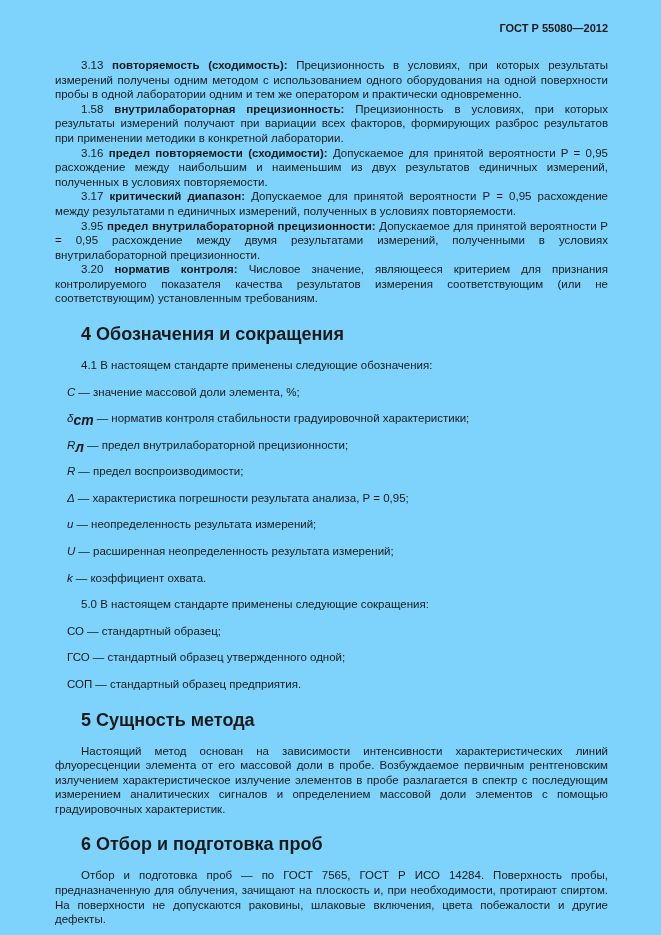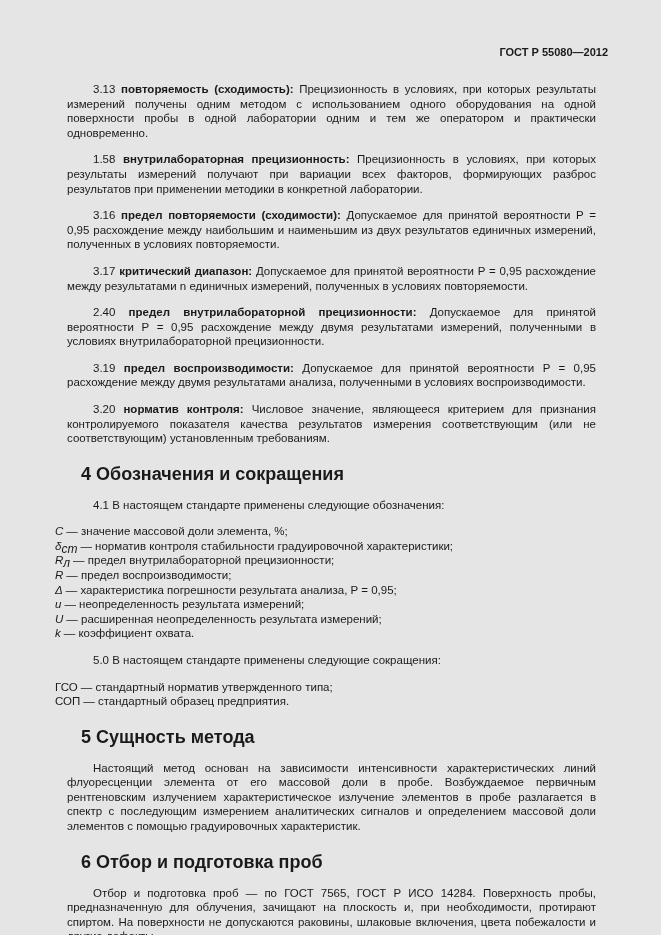--- a/index.html
+++ b/index.html
@@ -1,55 +1,56 @@
 <!DOCTYPE html>
 <html lang="ru"><head>
 <meta charset="utf-8">
 <style>
   html, body { margin: 0; padding: 0; background: #ffffff; }
   .page {
     position: relative;
     width: 661px;
     height: 935px;
     box-sizing: border-box;
-    background: #e5e5e5;
+    background: #7dd3fc;
     color: #1a1a1a;
     font-family: "Liberation Sans", sans-serif;
     font-size: 11.5px;
     line-height: 1.27;
-    padding: 46px 53px 0 55px;
+    padding: 22px 53px 0 55px;
     overflow: hidden;
   }
   .doc-header {
     text-align: right;
     font-weight: bold;
     font-size: 11px;
     margin-bottom: 22px;
   }
   .para {
-    margin: 12px;
+    margin: 0;
     text-indent: 26px;
     text-align: justify;
   }
   .heading {
     font-size: 18px;
     font-weight: bold;
     margin: 17px 0 12px 0;
     text-indent: 26px;
     font-family: "Liberation Sans", sans-serif;
   }
   .symline {
-    margin: 0;
+    margin: 12px;
     text-align: justify;
   }
   .sym { font-style: italic; }
   sub.symsub {
     font-style: italic;
-    font-size: 12px;
+    font-size: 14px;
     line-height: 0;
+    font-weight: bold;
   }
   .symtext { margin-left: 3px; }
   .term { font-weight: bold; }
   .page-num {
     text-align: right;
     margin-top: 16px;
     font-size: 11.5px;
   }
 </style>
 </head>
@@ -63,23 +64,22 @@
 
     <p class="para"><span>3.13</span> <b class="term">повторяемость (сходимость):</b> <span>Прецизионность в условиях, при которых результаты измерений получены одним методом с использованием одного оборудования на одной поверхности пробы в одной лаборатории одним и тем же оператором и практически одновременно.</span></p>
 
     <p class="para"><span>1.58</span> <b class="term">внутрилабораторная прецизионность:</b> <span>Прецизионность в условиях, при которых результаты измерений получают при вариации всех факторов, формирующих разброс результатов при применении методики в конкретной лаборатории.</span></p>
 
 
     <p class="para"><span>3.16</span> <b class="term">предел повторяемости (сходимости):</b> <span>Допускаемое для принятой вероятности P = 0,95 расхождение между наибольшим и наименьшим из двух результатов единичных измерений, полученных в условиях повторяемости.</span></p>
 
     <p class="para"><span>3.17</span> <b class="term">критический диапазон:</b> <span>Допускаемое для принятой вероятности P = 0,95 расхождение между результатами n единичных измерений, полученных в условиях повторяемости.</span></p>
 
-    <p class="para"><span>2.40</span> <b class="term">предел внутрилабораторной прецизионности:</b> <span>Допускаемое для принятой вероятности P = 0,95 расхождение между двумя результатами измерений, полученными в условиях внутрилабораторной прецизионности.</span></p>
+    <p class="para"><span>3.95</span> <b class="term">предел внутрилабораторной прецизионности:</b> <span>Допускаемое для принятой вероятности P = 0,95 расхождение между двумя результатами измерений, полученными в условиях внутрилабораторной прецизионности.</span></p>
 
-    <p class="para"><span>3.19</span> <b class="term">предел воспроизводимости:</b> <span>Допускаемое для принятой вероятности P = 0,95 расхождение между двумя результатами анализа, полученными в условиях воспроизводимости.</span></p>
 
     <p class="para"><span>3.20</span> <b class="term">норматив контроля:</b> <span>Числовое значение, являющееся критерием для признания контролируемого показателя качества результатов измерения соответствующим (или не соответствующим) установленным требованиям.</span></p>
 
     <h2 class="heading">4 Обозначения и сокращения</h2>
 
     <p class="para">4.1 В настоящем стандарте применены следующие обозначения:</p>
 
     <p class="symline"><i class="sym">C</i><sub class="symsub"></sub><span class="symtext">— значение массовой доли элемента, %;</span></p>
 
 
@@ -93,22 +93,23 @@
     <p class="symline"><i class="sym">Δ</i><sub class="symsub"></sub><span class="symtext">— характеристика погрешности результата анализа, P = 0,95;</span></p>
 
     <p class="symline"><i class="sym">u</i><sub class="symsub"></sub><span class="symtext">— неопределенность результата измерений;</span></p>
 
     <p class="symline"><i class="sym">U</i><sub class="symsub"></sub><span class="symtext">— расширенная неопределенность результата измерений;</span></p>
 
     <p class="symline"><i class="sym">k</i><sub class="symsub"></sub><span class="symtext">— коэффициент охвата.</span></p>
 
     <p class="para">5.0 В настоящем стандарте применены следующие сокращения:</p>
 
+    <p class="symline"><span>СО</span><span class="symtext">— стандартный образец;</span></p>
 
-    <p class="symline"><span>ГСО</span><span class="symtext">— стандартный норматив утвержденного типа;</span></p>
+    <p class="symline"><span>ГСО</span><span class="symtext">— стандартный образец утвержденного одной;</span></p>
 
     <p class="symline"><span>СОП</span><span class="symtext">— стандартный образец предприятия.</span></p>
 
     <h2 class="heading">5 Сущность метода</h2>
 
     <p class="para">Настоящий метод основан на зависимости интенсивности характеристических линий флуоресценции элемента от его массовой доли в пробе. Возбуждаемое первичным рентгеновским излучением характеристическое излучение элементов в пробе разлагается в спектр с последующим измерением аналитических сигналов и определением массовой доли элементов с помощью градуировочных характеристик.</p>
 
     <h2 class="heading">6 Отбор и подготовка проб</h2>
 
     <p class="para">Отбор и подготовка проб — по ГОСТ 7565, ГОСТ Р ИСО 14284. Поверхность пробы, предназначенную для облучения, зачищают на плоскость и, при необходимости, протирают спиртом. На поверхности не допускаются раковины, шлаковые включения, цвета побежалости и другие дефекты.</p>

